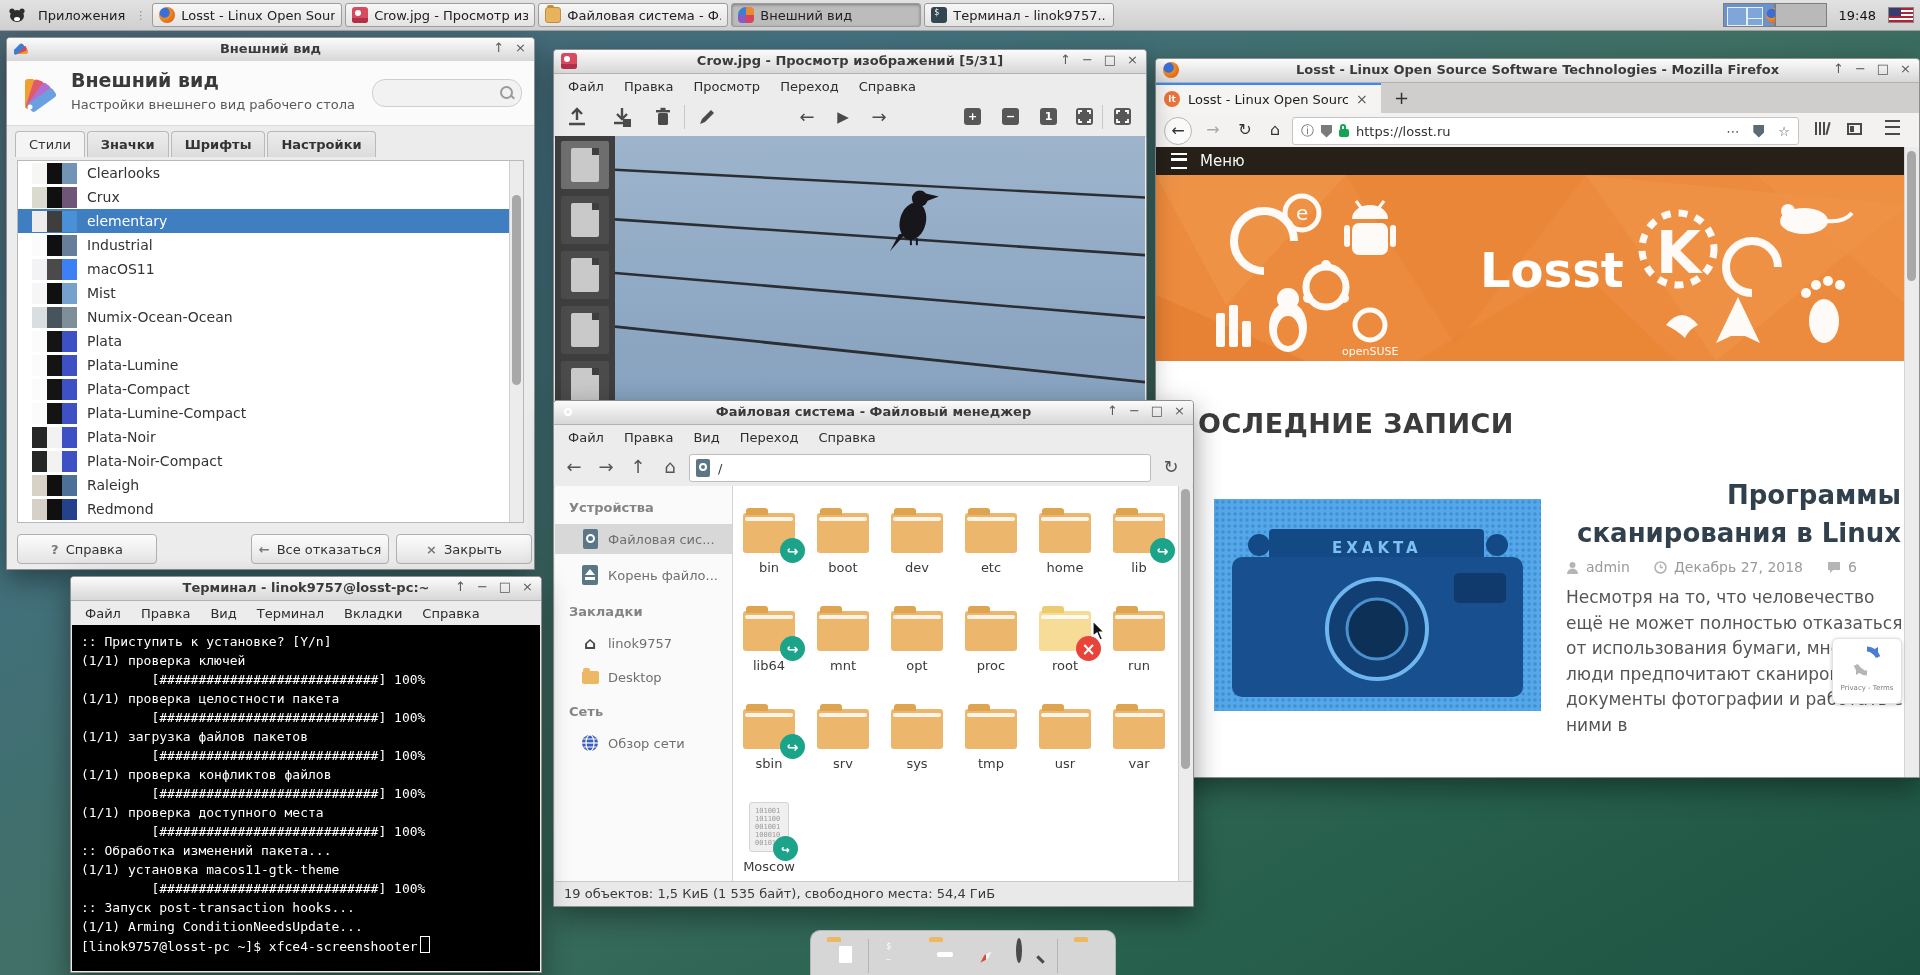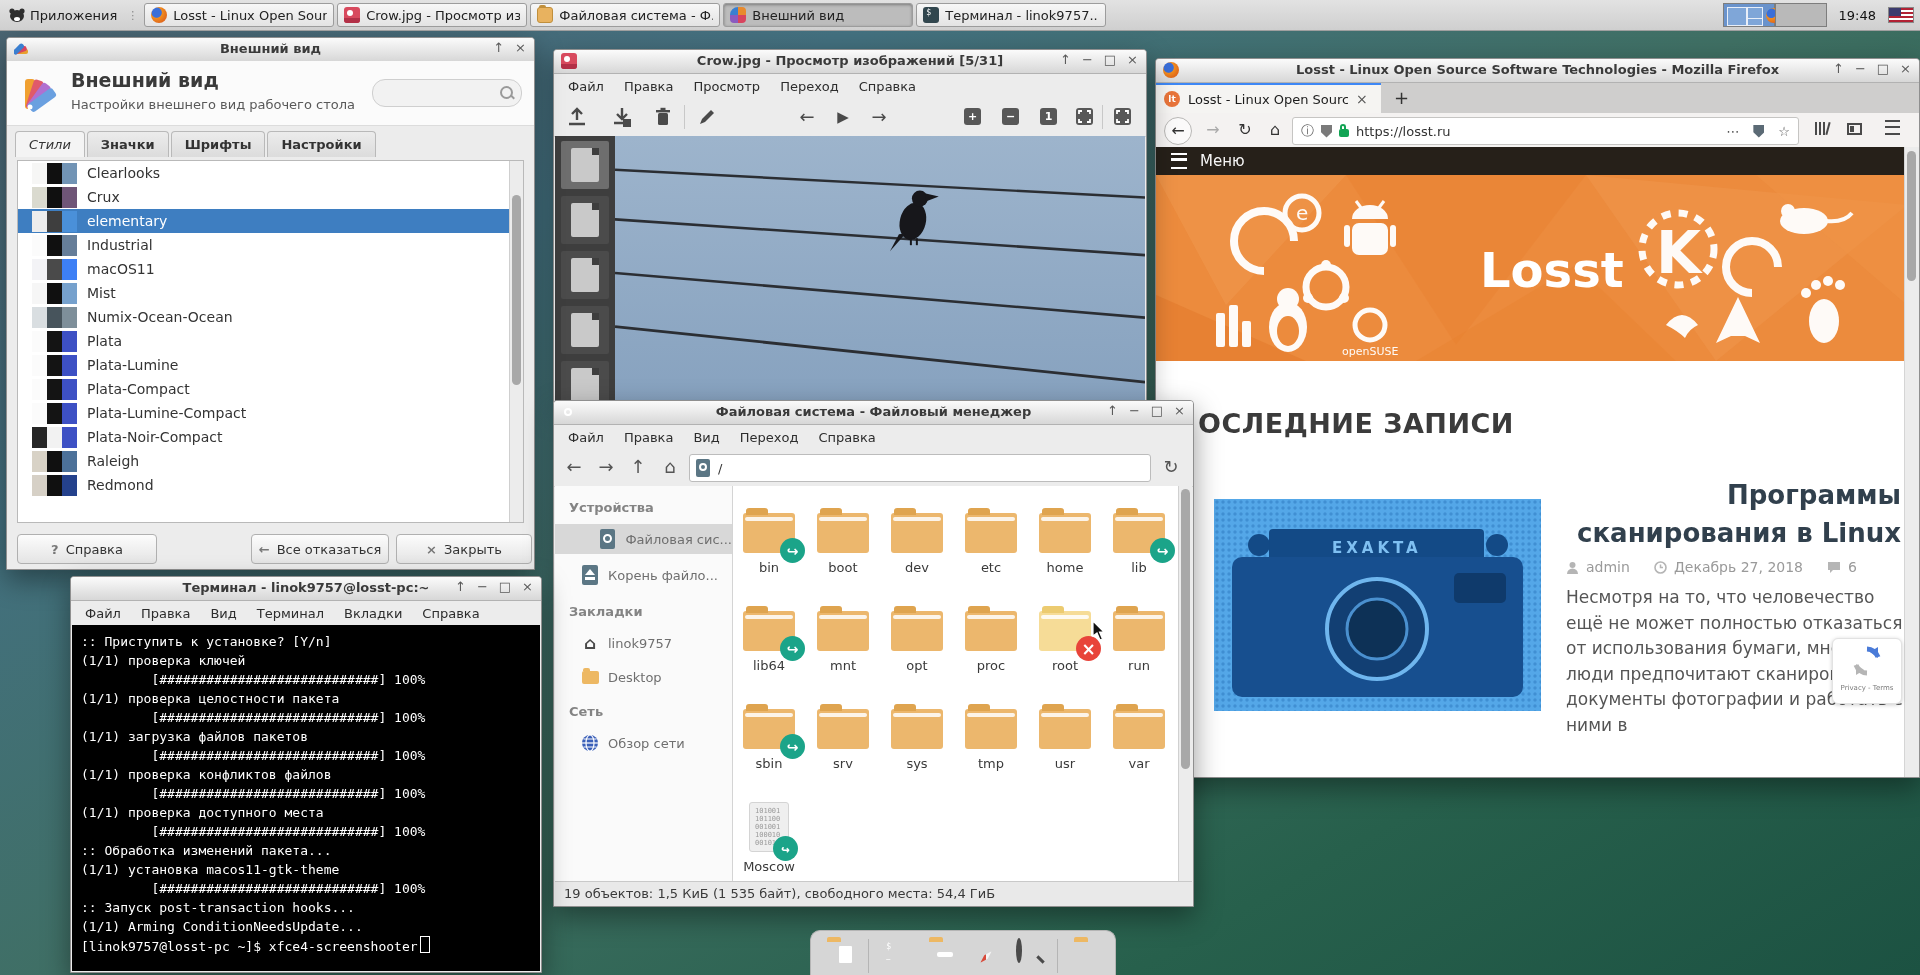--- a/index.html
+++ b/index.html
@@ -3,21 +3,21 @@
 <meta charset="utf-8">
 <style>
   html,body{margin:0;padding:0;}
   body{font-family:"DejaVu Sans",sans-serif;-webkit-font-smoothing:antialiased;}
   .desktop{position:relative;width:1920px;height:975px;overflow:hidden;
     background:linear-gradient(150deg,#4c6572 0%,#43707f 25%,#3f6f63 50%,#27604c 78%,#1c5242 100%);}
 
   
   .panel{position:absolute;left:0;top:0;width:1920px;height:30px;z-index:60;
     background:linear-gradient(#e2e2e2,#cfcfcf);border-bottom:1px solid #9f9f9f;display:flex;align-items:center;}
-  .appmenu{display:flex;align-items:center;gap:4px;padding:0 8px;height:100%;}
+  .appmenu{display:flex;align-items:center;gap:12px;padding:0 8px;height:100%;}
   .appmenu .label{font-size:13px;color:#1c1c1c;}
   .panel-handle{color:#8a8a8a;font-size:11px;margin:0 2px;}
   .taskbar{display:flex;gap:3px;margin-left:4px;}
   .tb-btn{width:190px;height:24px;display:flex;align-items:center;gap:6px;padding:0 6px;box-sizing:border-box;
     background:linear-gradient(#f7f7f7,#e3e3e3);border:1px solid #9c9c9c;border-radius:3px;overflow:hidden;}
   .tb-btn.active{background:#bcbcbc;box-shadow:inset 0 1px 3px rgba(0,0,0,.35);}
   .tb-label{font-size:13px;color:#222;white-space:nowrap;overflow:hidden;}
   .tb-ic{width:16px;height:16px;flex:0 0 16px;border-radius:3px;position:relative;}
   .ic-firefox{border-radius:50%;background:radial-gradient(circle at 35% 35%,#3a6fd8 0 32%,#f08c1f 38%,#d9581a 90%);}
   .ic-image-viewer{background:#d84a5e;}
@@ -60,21 +60,21 @@
   .app-header h1{margin:0;position:absolute;left:64px;top:8px;font-size:19px;color:#3a3a3a;}
   .app-header .sub{position:absolute;left:64px;top:36px;font-size:13px;color:#595959;}
   .palette-icon{position:absolute;left:12px;top:8px;}
   .search-entry{position:absolute;right:12px;top:18px;width:148px;height:26px;background:#f2f2f2;
     border:1px solid #cfcfcf;border-radius:13px;}
   .mag{position:absolute;right:8px;top:6px;width:9px;height:9px;border:2px solid #9a9a9a;border-radius:50%;}
   .mag:after{content:"";position:absolute;left:8px;top:8px;width:5px;height:2px;background:#9a9a9a;transform:rotate(45deg);}
   #app-tabs{position:absolute;left:8px;top:93px;display:flex;}
   .tab{padding:5px 13px;font-size:13px;color:#333;background:linear-gradient(#ececec,#dcdcdc);
     border:1px solid #b9b9b9;border-bottom:none;border-radius:4px 4px 0 0;margin-right:2px;font-weight:bold;}
-  .tab.active{background:#f4f4f4;position:relative;top:0;font-weight:normal;font-style:italic;}
+  .tab.active{background:#f4f4f4;position:relative;top:0;font-weight:normal;}
   .theme-frame{position:absolute;left:10px;right:10px;top:122px;bottom:46px;background:#fff;
     border:1px solid #b9b9b9;overflow:hidden;}
   .theme-row{height:24px;display:flex;align-items:center;}
   .theme-row.selected{background:#3e7ec1;}
   .theme-row.selected .theme-name{color:#fff;}
   .swatch{display:flex;margin-left:14px;}
   .sw{width:15px;height:21px;display:inline-block;}
   .theme-name{font-size:14px;color:#333;margin-left:10px;}
   .v-scroll{position:absolute;right:0;top:0;bottom:0;width:13px;background:#ececec;border-left:1px solid #cfcfcf;}
   .v-thumb{position:absolute;left:2px;width:9px;border-radius:5px;background:#a8a8a8;}
@@ -102,21 +102,21 @@
   .fm-toolbar{position:absolute;left:0;right:0;top:48px;height:37px;background:#ececec;border-bottom:1px solid #d2d2d2;}
   .nav-glyph{position:absolute;top:6px;width:24px;height:24px;font-size:18px;color:#555;text-align:center;line-height:24px;}
   .path-entry{position:absolute;left:135px;right:42px;top:5px;height:26px;background:#fff;border:1px solid #bcbcbc;
     border-radius:3px;display:flex;align-items:center;gap:8px;padding-left:6px;font-size:13px;color:#333;}
   .mini-drive{width:14px;height:18px;background:#5b7684;border-radius:2px;position:relative;}
   .mini-drive:before{content:"";position:absolute;left:3px;top:4px;width:8px;height:8px;border:2px solid #fff;border-radius:50%;box-sizing:border-box;}
   .fm-body{position:absolute;left:1px;right:1px;top:85px;bottom:25px;}
   .fm-sidebar{position:absolute;left:0;top:0;bottom:0;width:177px;background:#fafafa;border-right:1px solid #d4d4d4;}
   .sb-header{position:absolute;left:14px;font-size:13px;font-weight:bold;color:#848484;}
   .sb-item{position:absolute;left:0;right:0;height:30px;display:flex;align-items:center;gap:9px;padding-left:26px;font-size:13px;color:#6f6f6f;}
-  .sb-item.selected{background:#d8d8d8;justify-content:flex-end;}
+  .sb-item.selected{background:#d8d8d8;}
   .sb-ic{width:18px;height:20px;flex:0 0 18px;display:flex;align-items:center;justify-content:center;}
   .drive-ic{width:15px;height:20px;background:#5b7684;border-radius:2px;position:relative;}
   .drive-ic:before{content:"";position:absolute;left:3px;top:5px;width:9px;height:9px;border:2px solid #fff;border-radius:50%;box-sizing:border-box;}
   .eject-ic{width:16px;height:20px;background:#5b7684;border-radius:2px;position:relative;}
   .eject-ic:before{content:"";position:absolute;left:3px;top:4px;border-left:5px solid transparent;border-right:5px solid transparent;border-bottom:6px solid #fff;}
   .eject-ic:after{content:"";position:absolute;left:3px;top:12px;width:10px;height:3px;background:#fff;}
   .home-ic{font-size:17px;color:#4a4a4a;font-weight:bold;}
   .mini-folder{width:17px;height:13px;background:#edb863;border-radius:2px;position:relative;}
   .mini-folder:before{content:"";position:absolute;top:-3px;left:1px;width:7px;height:3px;background:#edb863;border-radius:2px 2px 0 0;}
   .fm-main{position:absolute;left:178px;right:13px;top:0;bottom:0;background:#fff;overflow:hidden;}
@@ -586,20 +586,28 @@
               <span class="sw" style="background: rgb(61, 80, 196);"></span>
             </span>
             <span class="theme-name">Plata-Lumine-Compact</span>
           </div>
           <div class="theme-row">
             <span class="swatch">
               <span class="sw" style="background: rgb(38, 38, 38);"></span>
               <span class="sw" style="background: rgb(242, 242, 242);"></span>
               <span class="sw" style="background: rgb(61, 80, 196);"></span>
             </span>
+            <span class="theme-name">Plata-Noir</span>
+          </div>
+          <div class="theme-row">
+            <span class="swatch">
+              <span class="sw" style="background: rgb(38, 38, 38);"></span>
+              <span class="sw" style="background: rgb(242, 242, 242);"></span>
+              <span class="sw" style="background: rgb(61, 80, 196);"></span>
+            </span>
             <span class="theme-name">Plata-Noir-Compact</span>
           </div>
           <div class="theme-row">
             <span class="swatch">
               <span class="sw" style="background: rgb(216, 210, 198);"></span>
               <span class="sw" style="background: rgb(16, 16, 16);"></span>
               <span class="sw" style="background: rgb(76, 113, 153);"></span>
             </span>
             <span class="theme-name">Raleigh</span>
           </div>

